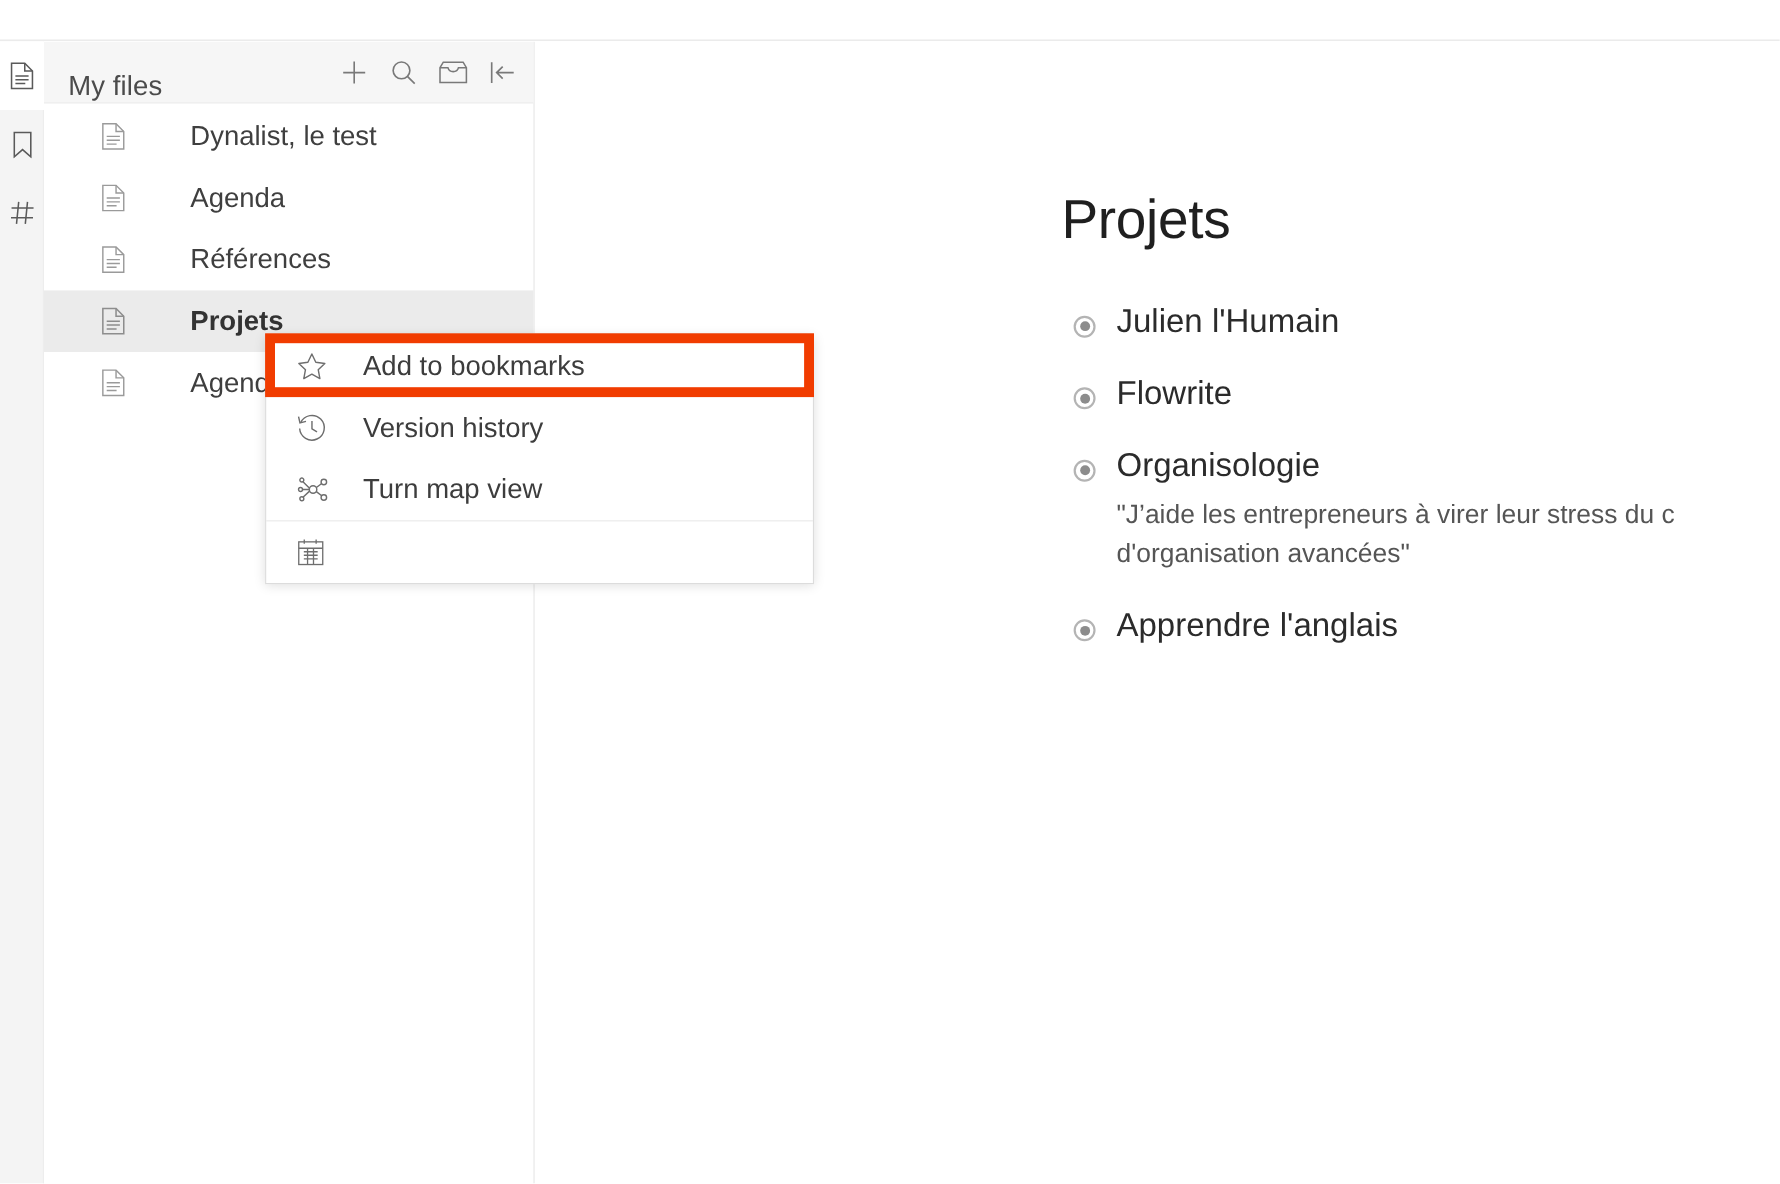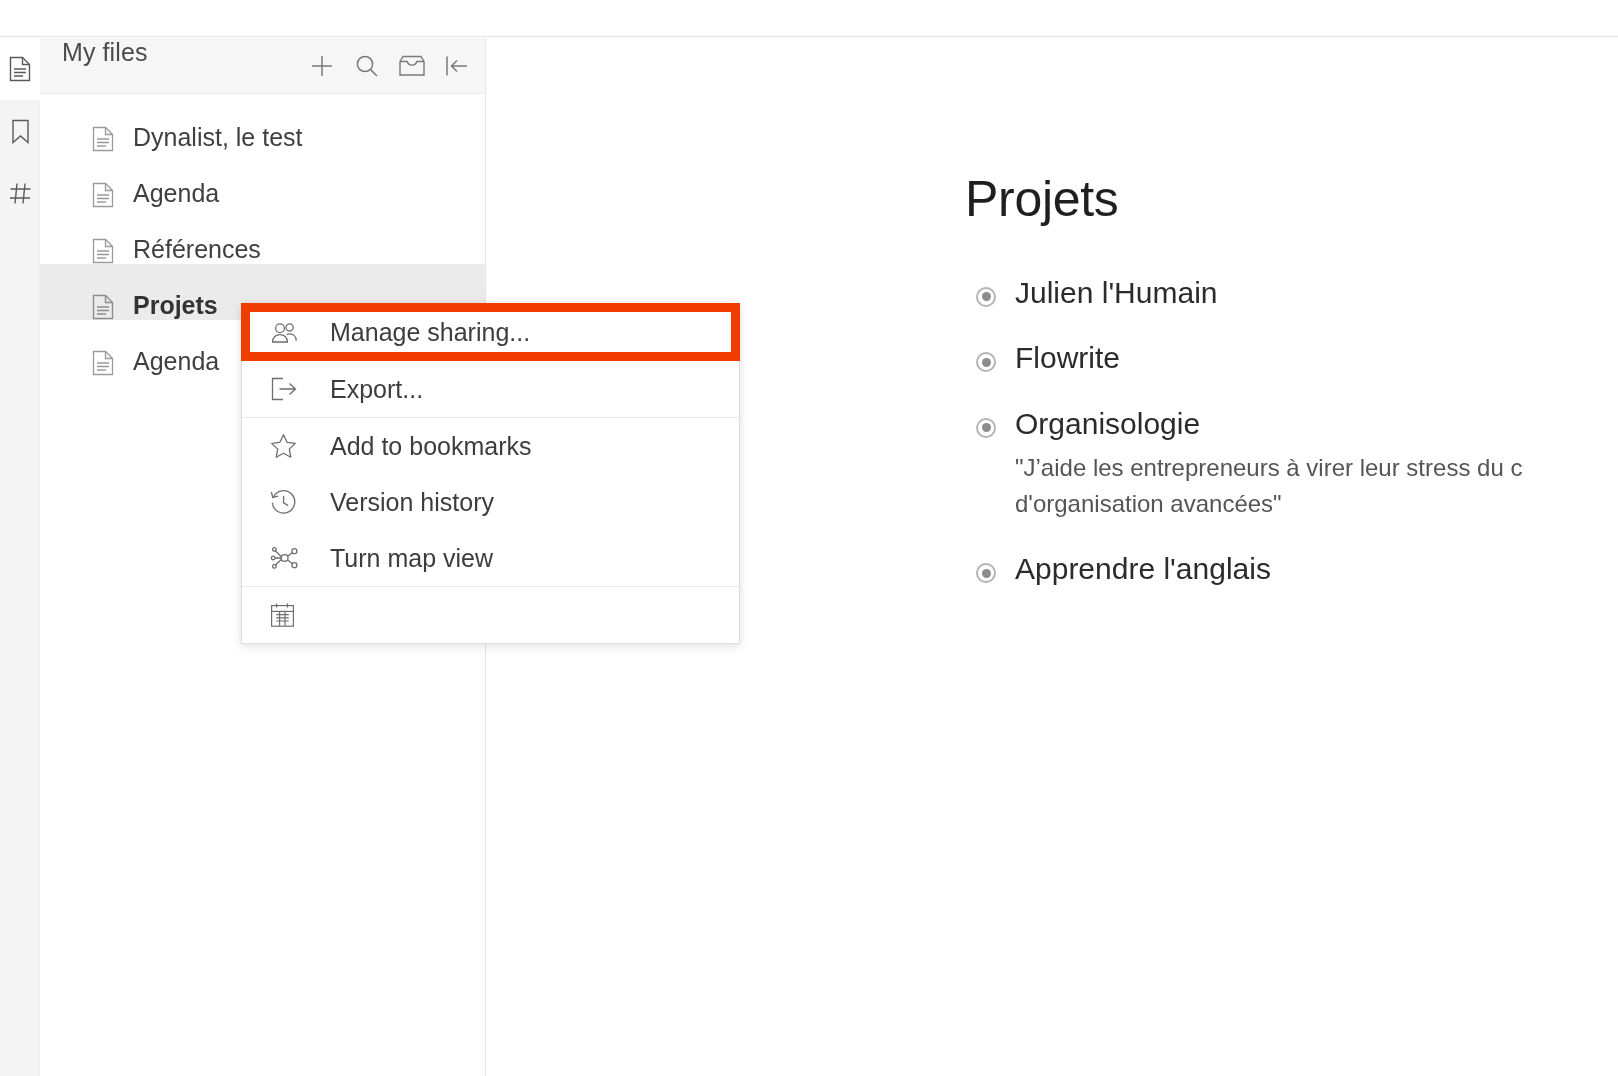--- a/index.html
+++ b/index.html
@@ -47,42 +47,43 @@
     position: absolute; left: 40px; top: 38px;
     width: 446px; height: 1038px;
     background: #ffffff;
     border-right: 1px solid #e6e6e6;
   }
   .sidebar-header {
     position: relative;
     height: 56px;
     background: #f6f6f6;
     border-bottom: 1px solid #ededed;
-    display: flex; align-items: flex-start;
+    display: flex; align-items: flex-end;
   }
   .sidebar-title {
     font-size: 25px;
     color: #4b4b4b;
     font-weight: 400;
     margin-left: 22px;
     letter-spacing: 0.1px;
   }
   .header-actions {
     position: absolute; right: 14px; top: 0; height: 56px;
     display: flex; align-items: center; gap: 17px;
     color: #777777;
   }
   .header-actions .hicon { display: flex; align-items: center; justify-content: center; width: 28px; height: 28px; }
 
   .file-list { position: relative; padding-top: 2px; }
   .file-row {
     position: relative;
     height: 56px;
-    display: flex; align-items: flex-end;
+    display: flex; align-items: center;
     padding-left: 52px;
+    gap: 40px;
   }
   .file-row.selected { background: #ebebeb; }
   .file-icon { width: 26px; display: flex; align-items: center; justify-content: flex-start; color: #8e8e8e; }
   .file-label {
     font-size: 25px;
     color: #3f3f3f;
     margin-left: 15px;
     white-space: nowrap;
     font-weight: 400;
   }
@@ -330,43 +331,20 @@
       <div class="node">
         <span class="bullet"></span>
         <div class="node-text">Apprendre l'anglais</div>
       </div>
 
     </div>
   </div>
 
   <div class="ctx-menu">
 
-    <div class="ctx-group">
-      <div class="ctx-item first">
-        <span class="ctx-icon">
-          <svg width="29" height="24" viewBox="0 0 29 24" fill="none" stroke="#6e6e6e" stroke-width="1.3">
-            <circle cx="10" cy="7.2" r="4.4"></circle>
-            <path d="M2.6 21c0-4.6 3.3-7.4 7.4-7.4s7.4 2.8 7.4 7.4z"></path>
-            <circle cx="19.6" cy="6.4" r="3.6"></circle>
-            <path d="M16.6 13.6c1-.5 2-.7 3-.7 3.7 0 6.6 2.6 6.6 6.8"></path>
-          </svg>
-        </span>
-        <span class="ctx-label">Manage sharing...</span>
-      </div>
-
-      <div class="ctx-item">
-        <span class="ctx-icon">
-          <svg width="28" height="26" viewBox="0 0 28 26" fill="none" stroke="#6e6e6e" stroke-width="1.3">
-            <path d="M13 2.5H2.5v21H13"></path>
-            <path d="M9.5 13h16M19.5 7.5L25.5 13l-6 5.5"></path>
-          </svg>
-        </span>
-        <span class="ctx-label">Export...</span>
-      </div>
-    </div>
 
     <div class="ctx-sep"></div>
 
     <div class="ctx-group">
       <div class="ctx-item">
         <span class="ctx-icon">
           <svg width="27" height="26" viewBox="0 0 27 26" fill="none" stroke="#6e6e6e" stroke-width="1.3" stroke-linejoin="round">
             <path d="M13.5 1.8l3.6 7.5 8.2 1.1-6 5.7 1.5 8.1-7.3-4-7.3 4 1.5-8.1-6-5.7 8.2-1.1z"></path>
           </svg>
         </span>

